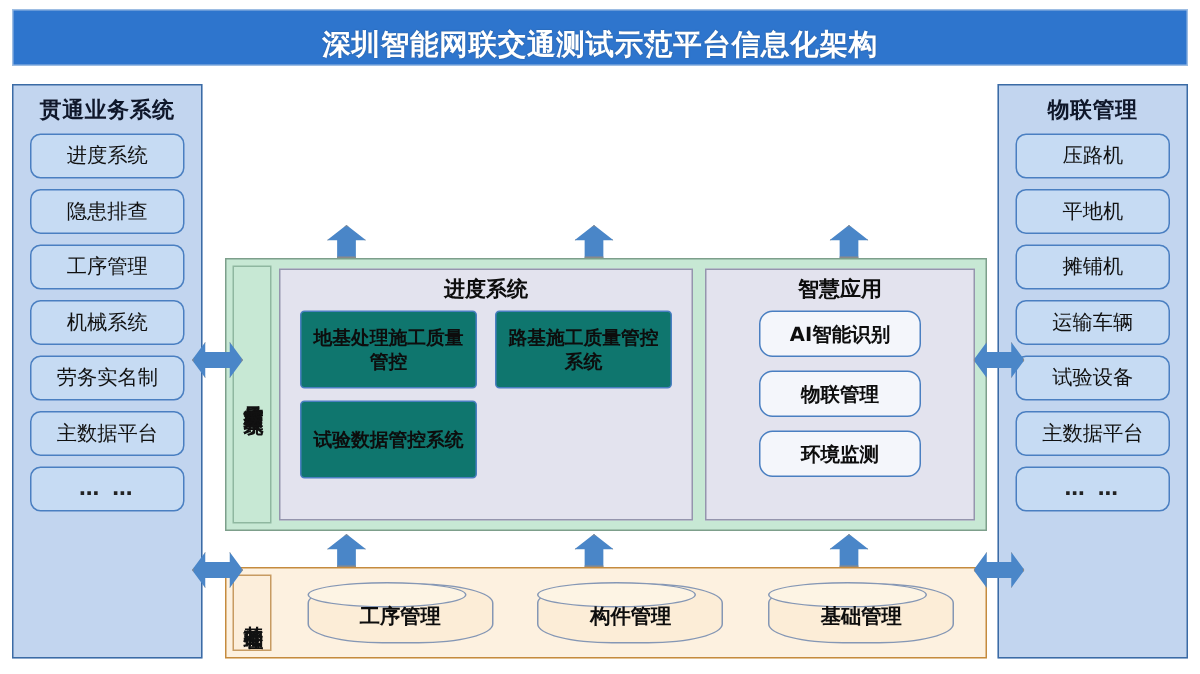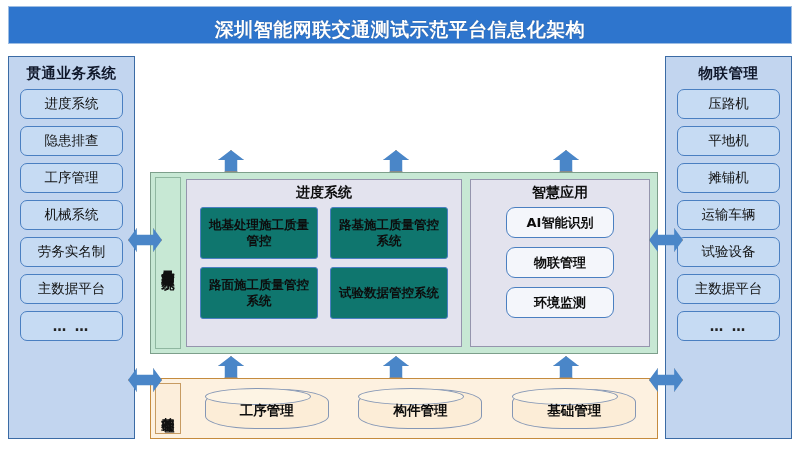--- a/index.html
+++ b/index.html
@@ -316,21 +316,20 @@
 
     <div class="band-green" id="band-quality">
       <div class="vlabel">质量精控管理系统</div>
       <div class="quality-inner">
 
         <div class="sub-panel digital">
           <div class="sub-title">进度系统</div>
           <div class="grid2">
             <div class="cell">地基处理施工质量管控</div>
             <div class="cell">路基施工质量管控系统</div>
-            <div class="cell">路面施工质量管控系统</div>
             <div class="cell">试验数据管控系统</div>
           </div>
         </div>
 
         <div class="sub-panel smart">
           <div class="sub-title">智慧应用</div>
           <div class="smart-list">
             <div class="smart-item">AI智能识别</div>
             <div class="smart-item">物联管理</div>
             <div class="smart-item">环境监测</div>

